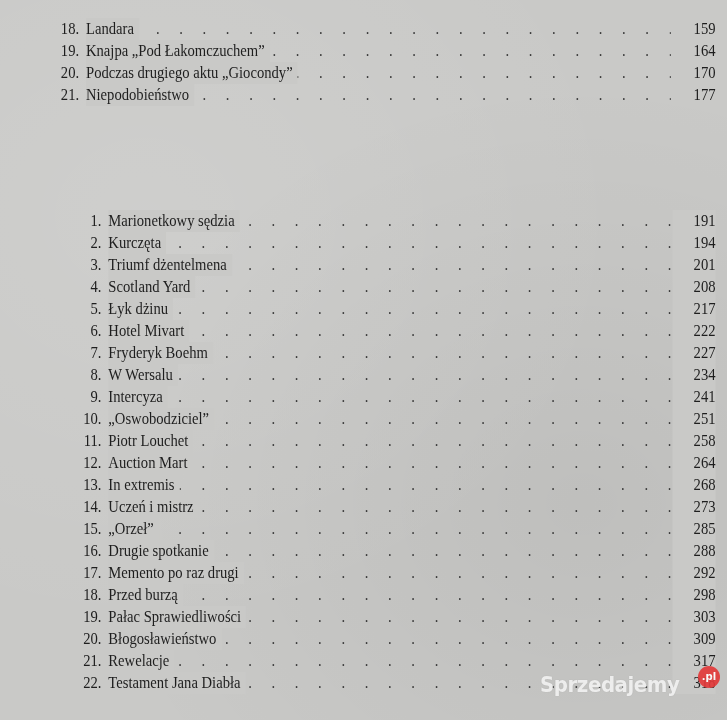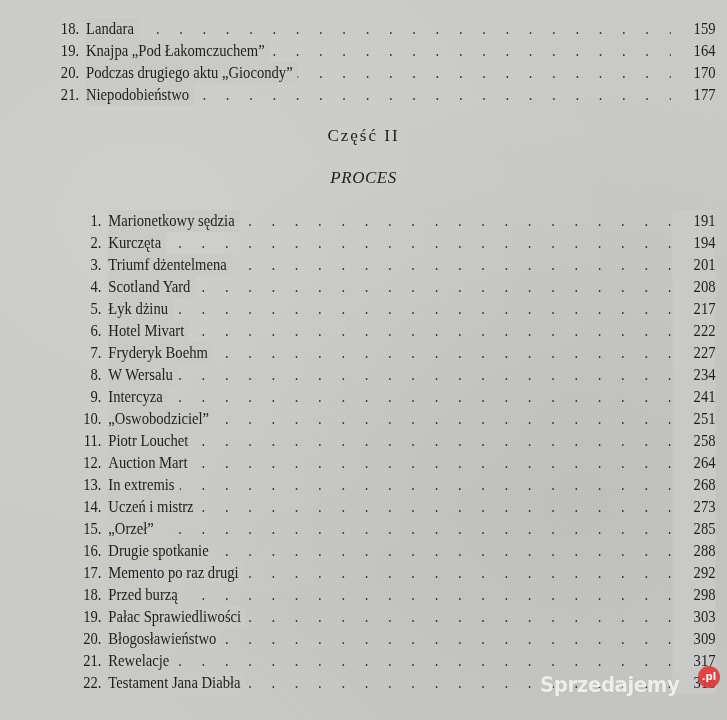--- a/index.html
+++ b/index.html
@@ -131,22 +131,20 @@
       <span class="page-num" style="left:782px;width:50px;background:#c9c9c7">170</span>
     </div>
     <div class="toc-row" style="top:84px">
       <span class="num" style="left:0;width:92px">21.</span>
       <span class="leader" style="left:100px;width:680px">. . . . . . . . . . . . . . . . . . . . . . . . . . . . . . . . . . . . . . . . . . . . . . . . . . . . . . . . . . . . . . . . . . . .</span>
       <span class="title" style="left:100px;padding-right:6px;background:#c9c9c7">Niepodobieństwo</span>
       <span class="page-num" style="left:782px;width:50px;background:#c9c9c7">177</span>
     </div>
   </div>
 
-  <div class="part-heading">Część II</div>
-  <div class="section-heading">PROCES</div>
 
   <div id="part2-list">
       <div class="toc-row" style="top: 210px;">
         <span class="num" style="left:0px;width:118px">1.</span>
         <span class="leader" style="left:126px;width:654px">. . . . . . . . . . . . . . . . . . . . . . . . . . . . . . . . . . . . . . . . . . . . . . . . . . . . . . . . . . . . . . . . . . . .</span>
         <span class="title" style="left:126px;padding-right:6px;background:#c9c9c7">Marionetkowy sędzia</span>
         <span class="page-num" style="left:782px;width:50px;background:#c9c9c7">191</span>
       </div>
       <div class="toc-row" style="top: 232px;">
         <span class="num" style="left:0px;width:118px">2.</span>

